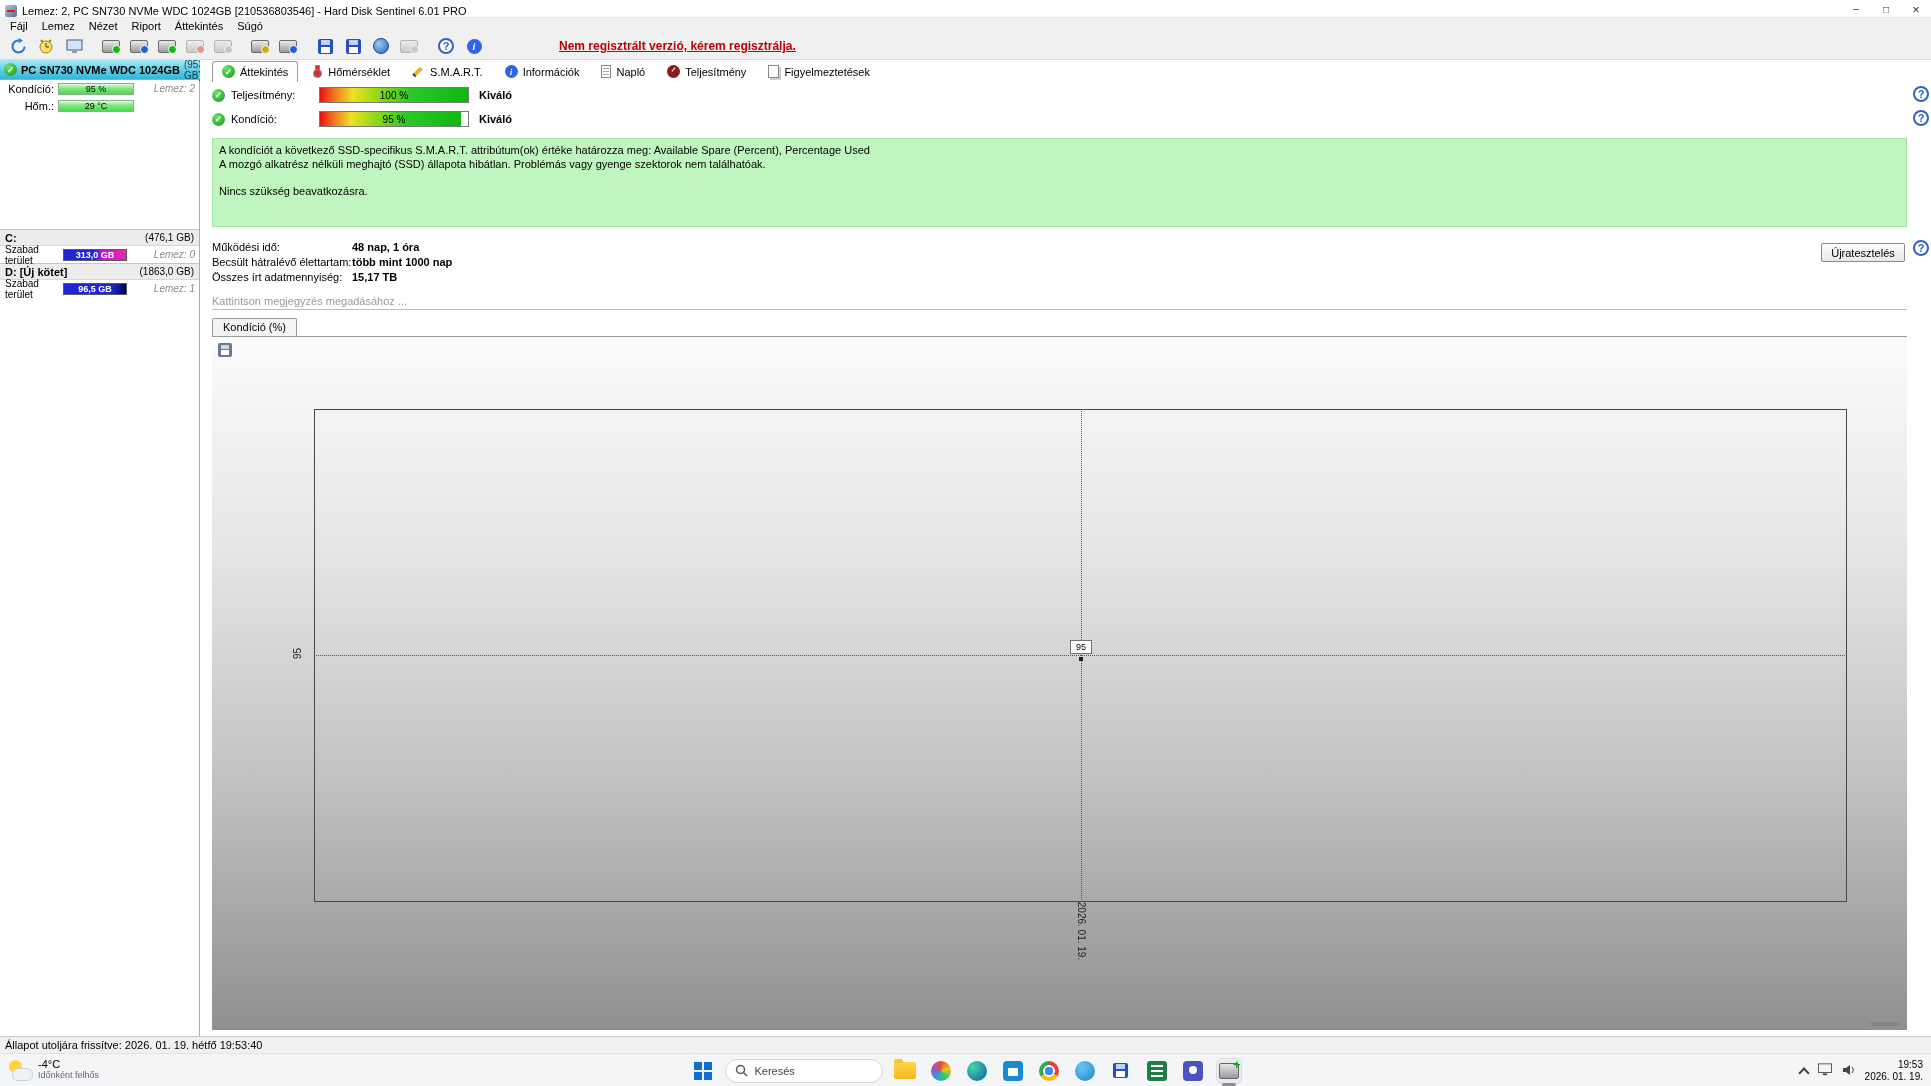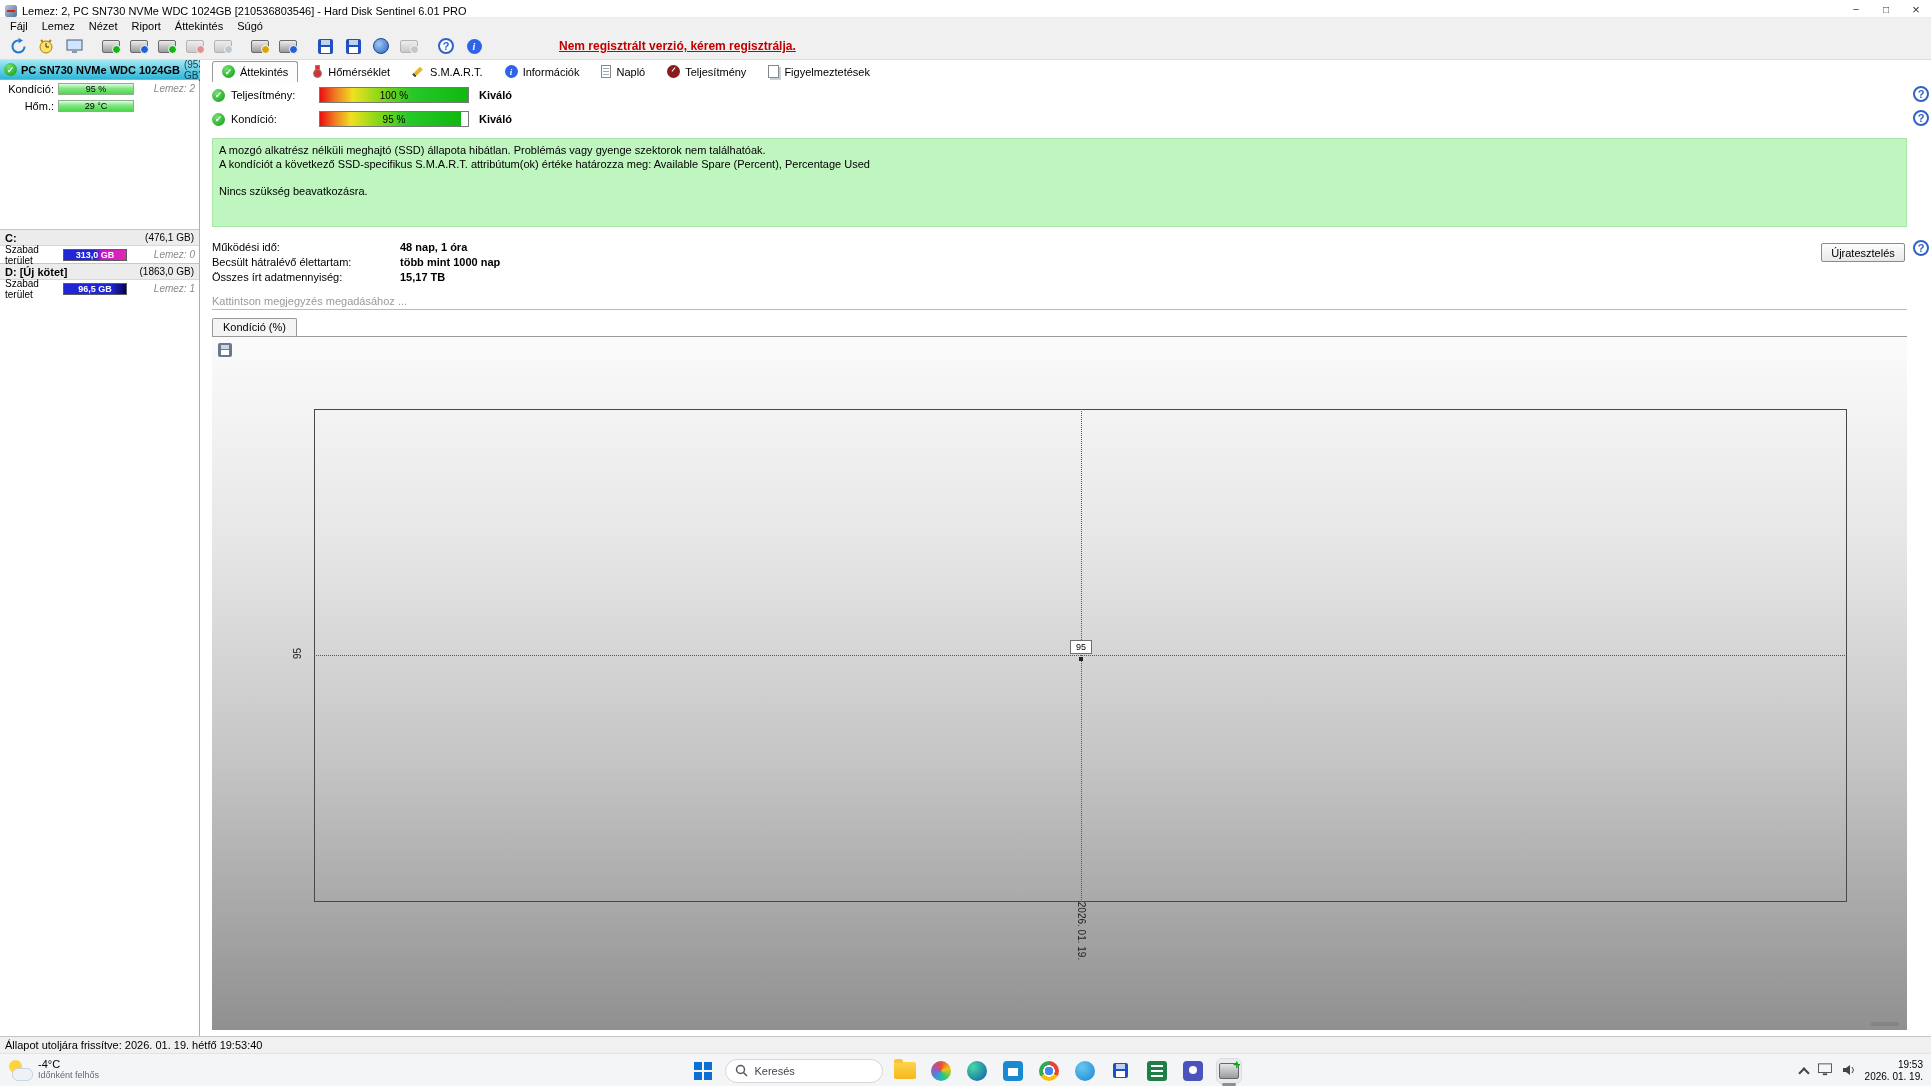--- a/index.html
+++ b/index.html
@@ -94,21 +94,21 @@
   .mfill{position:absolute;left:0;top:0;bottom:0;background:linear-gradient(90deg,#e81010 0%,#f07820 10%,#f0e020 22%,#8cd818 40%,#28c828 62%,#10b810 100%);}
   .mtext{position:absolute;inset:0;display:flex;align-items:center;justify-content:center;font-size:10px;}
   .rating{font-weight:bold;font-size:11px;}
   .help-abs{position:absolute;right:2px;}
   .h1{top:26px;} .h2{top:50px;} .h3{top:180px;}
 
   .health-box{margin-top:8px;background:#bff5bf;border:1px solid #a8e6a8;padding:4px 6px;height:89px;font-size:11px;line-height:14px;}
   .health-bold{font-weight:normal;margin-top:13px;}
 
   .stats{margin-top:12px;position:relative;}
-  .stat-row{display:flex;height:15px;align-items:center;gap:48px;}
+  .stat-row{display:flex;height:15px;align-items:center;}
   .stat-label{width:140px;font-size:11px;}
   .stat-value{font-weight:bold;font-size:11px;}
   .retest-btn{position:absolute;right:2px;top:4px;width:84px;height:19px;background:linear-gradient(180deg,#fdfdfd,#e8e8e8);border:1px solid #8a8a8a;border-radius:2px;font-size:11px;display:flex;align-items:center;justify-content:center;}
 
   .comment{margin-top:9px;height:17px;border-bottom:1px solid #bcbcbc;color:#9a9a9a;font-size:11px;display:flex;align-items:flex-end;padding-bottom:2px;}
 
   .gtab-row{margin-top:7px;height:19px;display:flex;align-items:flex-end;}
   .gtab{padding:2px 10px 3px;border:1px solid #9a9a9a;border-bottom:none;background:#f4f4f4;font-size:11px;border-radius:2px 2px 0 0;}
   .graph-panel{flex:1;position:relative;border-top:1px solid #9a9a9a;background:linear-gradient(180deg,#fbfbfb 0%,#e6e6e6 30%,#c4c4c4 62%,#909090 100%);}
   .mini-ico{position:absolute;left:6px;top:6px;width:14px;height:14px;background:#6a7890;border-radius:2px;}
@@ -336,22 +336,22 @@
         <span class="ok-ico"></span>
         <span class="perf-label">Kondíció:</span>
         <span class="mbar">
           <span class="mfill" style="width:95%"></span>
           <span class="mtext">95 %</span>
         </span>
         <span class="rating">Kiváló</span>
       </div>
 
       <div class="health-box">
+        <div>A kondíciót a következő SSD-specifikus S.M.A.R.T. attribútum(ok) értéke határozza meg:  Available Spare (Percent), Percentage Used</div>
         <div>A mozgó alkatrész nélküli meghajtó (SSD) állapota hibátlan. Problémás vagy gyenge szektorok nem találhatóak.</div>
-        <div>A kondíciót a következő SSD-specifikus S.M.A.R.T. attribútum(ok) értéke határozza meg:  Available Spare (Percent), Percentage Used</div>
         <div class="health-bold">Nincs szükség beavatkozásra.</div>
       </div>
 
       <div class="stats">
         <div class="stat-row">
           <span class="stat-label">Működési idő:</span>
           <span class="stat-value">48 nap, 1 óra</span>
         </div>
         <div class="stat-row">
           <span class="stat-label">Becsült hátralévő élettartam:</span>

